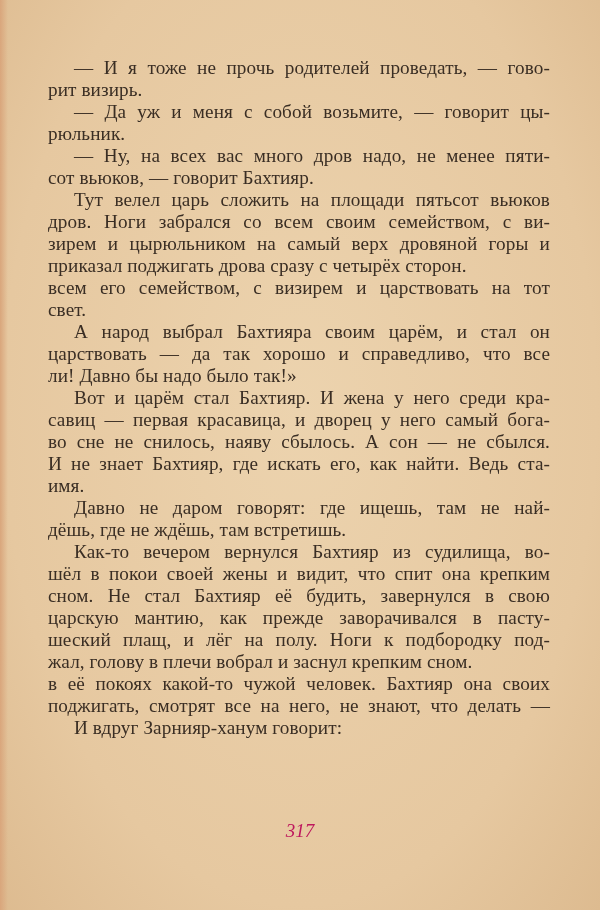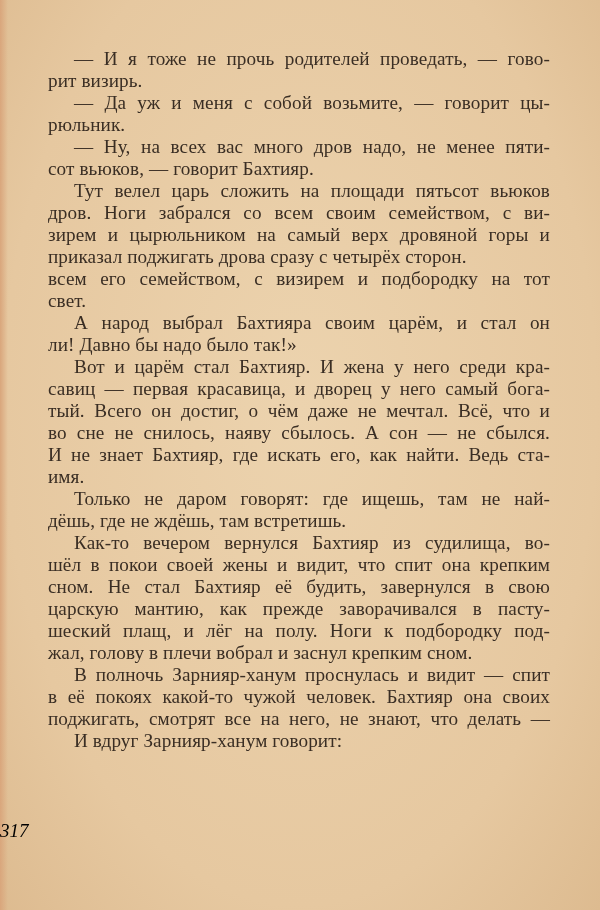--- a/index.html
+++ b/index.html
@@ -8,41 +8,42 @@
     background: #e9cda6;
     background-image:
       radial-gradient(ellipse at 50% 45%, #ecd3ae 0%, #e6c8a0 70%, #ddbb90 100%);
     font-family: "Liberation Serif", "DejaVu Serif", serif;
     color: #3a2e24;
     position: relative;
   }
   .page {
     position: absolute;
     left: 48px;
-    top: 48px;
+    top: 57px;
     width: 502px;
   }
   .line {
     font-size: 19.2px;
     line-height: 22px;
     height: 22px;
     white-space: nowrap;
     text-align: justify;
     text-align-last: justify;
     letter-spacing: 0.1px;
   }
   .line.indent { padding-left: 26px; }
   .line.last { text-align-last: left; }
   .page-number {
     position: absolute;
     top: 820px;
     left: 0; width: 600px;
+    text-align: center;
     font-style: italic;
     font-size: 19px;
-    color: #000000;
+    color: #be185d;
   }
   .left-edge {
     position: absolute; left: 0; top: 0; width: 8px; height: 910px;
     background: linear-gradient(90deg, #d9a67c, rgba(233,205,166,0));
   }
 </style>
 </head>
 <body>
 
 <div class="left-edge"></div>
@@ -51,37 +52,36 @@
     <div class="line indent">— И я тоже не прочь родителей  проведать, — гово-</div>
     <div class="line last">рит визирь.</div>
     <div class="line indent">— Да уж и меня с собой  возьмите, — говорит  цы-</div>
     <div class="line last">рюльник.</div>
     <div class="line indent">— Ну, на всех вас много дров надо, не менее пяти-</div>
     <div class="line last">сот вьюков, — говорит Бахтияр.</div>
     <div class="line indent">Тут велел царь сложить на площади пятьсот вьюков</div>
     <div class="line">дров. Ноги забрался со всем своим семейством, с ви-</div>
     <div class="line">зирем и цырюльником на самый верх дровяной  горы и</div>
     <div class="line last">приказал поджигать дрова сразу с четырёх сторон.</div>
-    <div class="line">всем его семейством, с визирем и подбородку на тот</div>
+    <div class="line">всем его семейством, с визирем и царствовать на тот</div>
     <div class="line last">свет.</div>
     <div class="line indent">А народ выбрал Бахтияра  своим  царём, и стал он</div>
+    <div class="line">царствовать — да так хорошо и справедливо,  что  все</div>
     <div class="line last">ли! Давно бы надо было так!»</div>
     <div class="line indent">Вот и царём стал Бахтияр. И жена у него среди кра-</div>
     <div class="line">савиц — первая красавица, и дворец у него самый бога-</div>
-    <div class="line">тый. Всего он достиг, о чём даже не мечтал. Всё, что и</div>
     <div class="line">во сне не снилось, наяву сбылось. А сон — не сбылся.</div>
     <div class="line">И не знает Бахтияр, где искать его, как найти. Ведь ста-</div>
     <div class="line last">имя.</div>
-    <div class="line indent">Только не даром  говорят:  где  ищешь, там не най-</div>
+    <div class="line indent">Давно не даром  говорят:  где  ищешь, там не най-</div>
     <div class="line last">дёшь, где не ждёшь, там встретишь.</div>
     <div class="line indent">Как-то вечером вернулся Бахтияр из судилища, во-</div>
     <div class="line">шёл в покои своей жены и видит, что спит она крепким</div>
     <div class="line">сном. Не стал  Бахтияр её будить,  завернулся в свою</div>
     <div class="line">царскую  мантию, как прежде заворачивался в пасту-</div>
     <div class="line">шеский плащ, и лёг на полу.  Ноги к подбородку  под-</div>
     <div class="line last">жал, голову в плечи вобрал и заснул крепким сном.</div>
-    <div class="line indent">В полночь Зарнияр-ханум проснулась и видит — спит</div>
     <div class="line">в её покоях какой-то чужой человек. Бахтияр она своих</div>
     <div class="line">поджигать, смотрят все на него, не знают, что делать —</div>
     <div class="line indent last">И вдруг Зарнияр-ханум говорит:</div>
   </div>
 
 <div class="page-number">317</div>
 
 </body></html>

